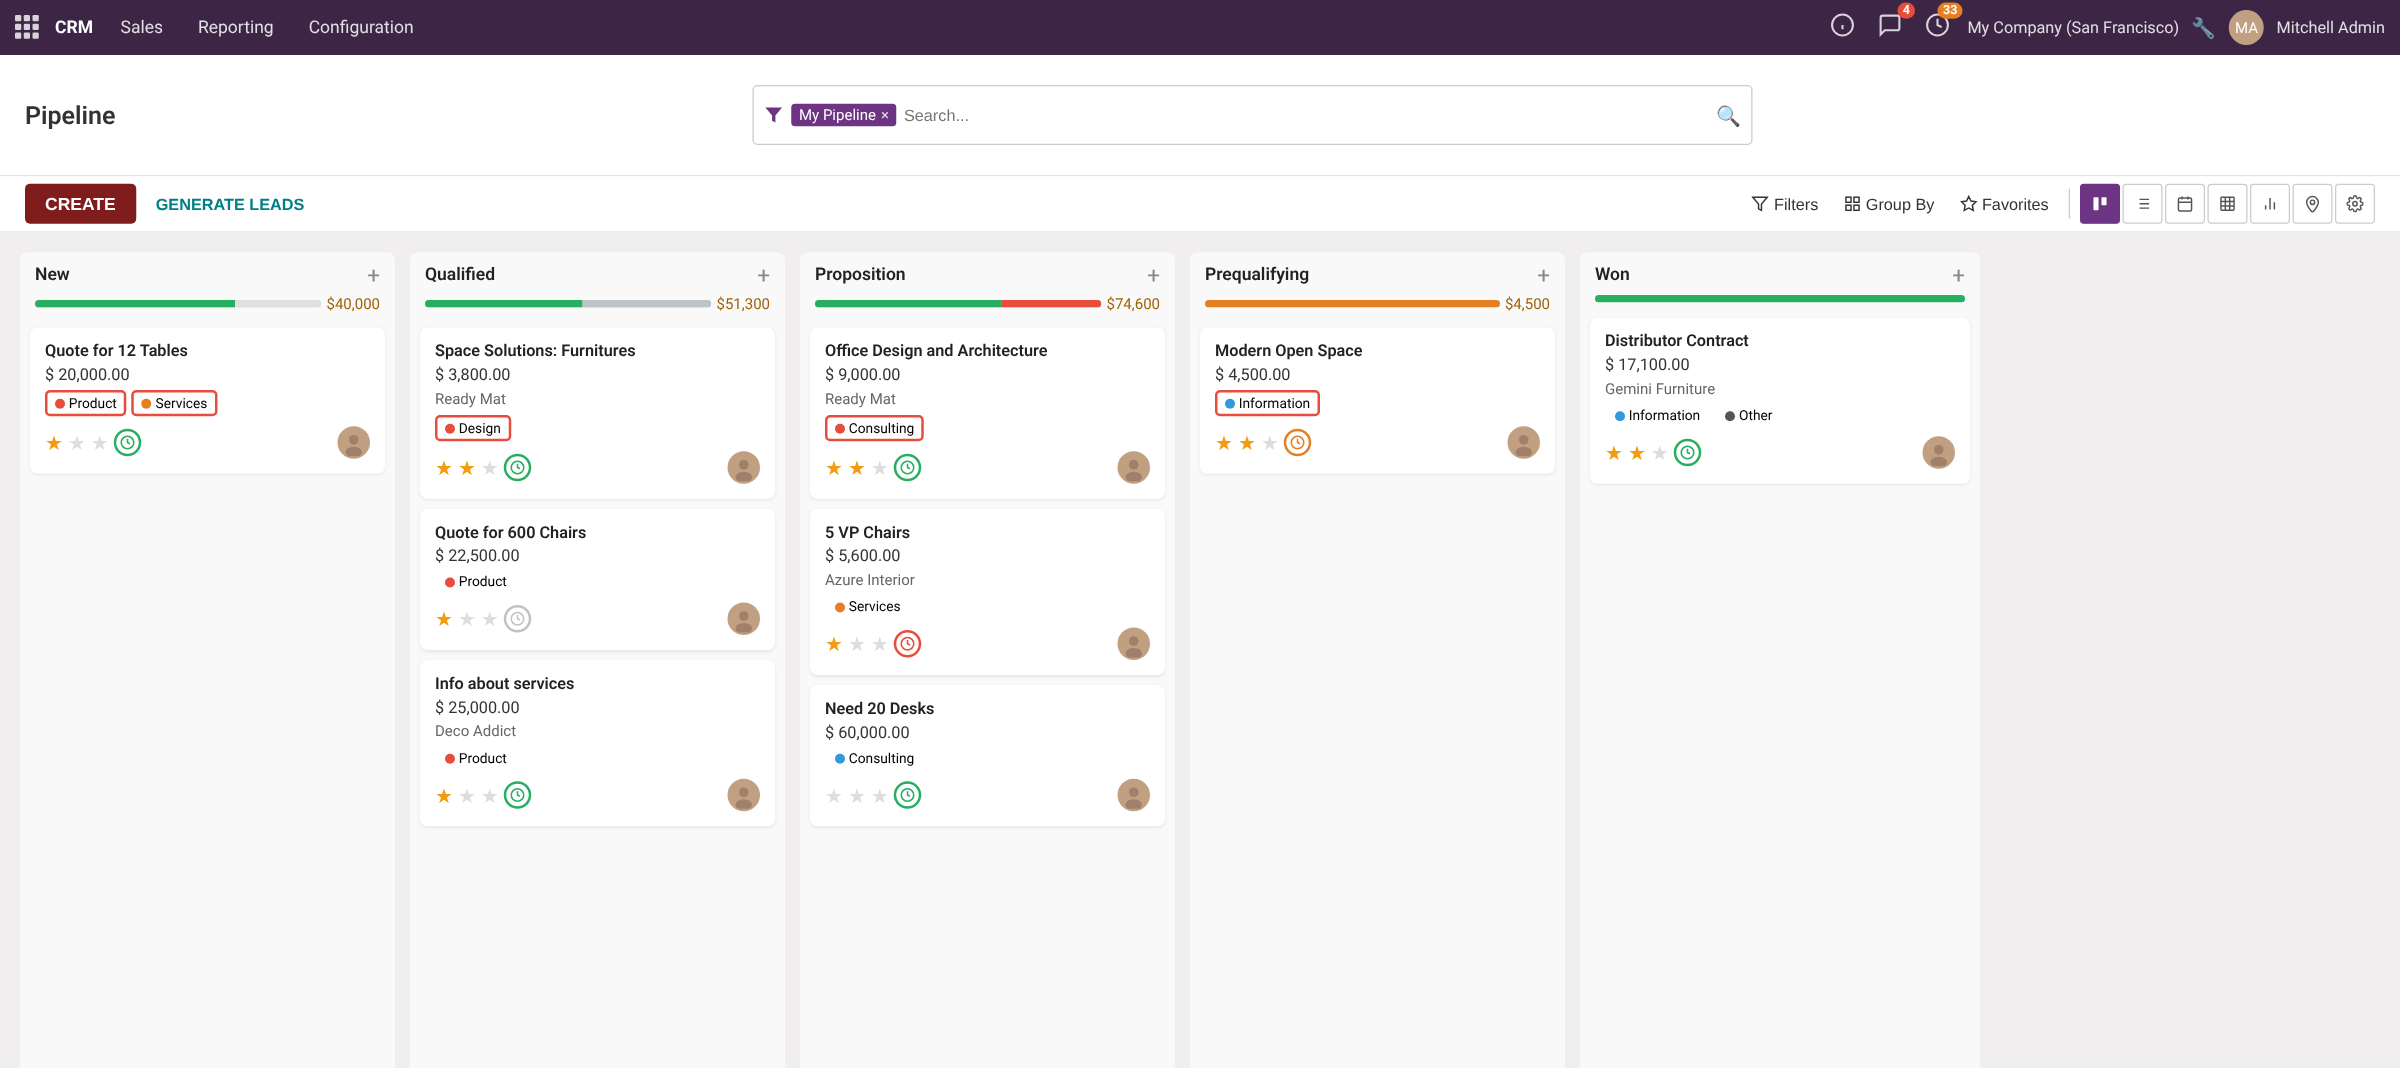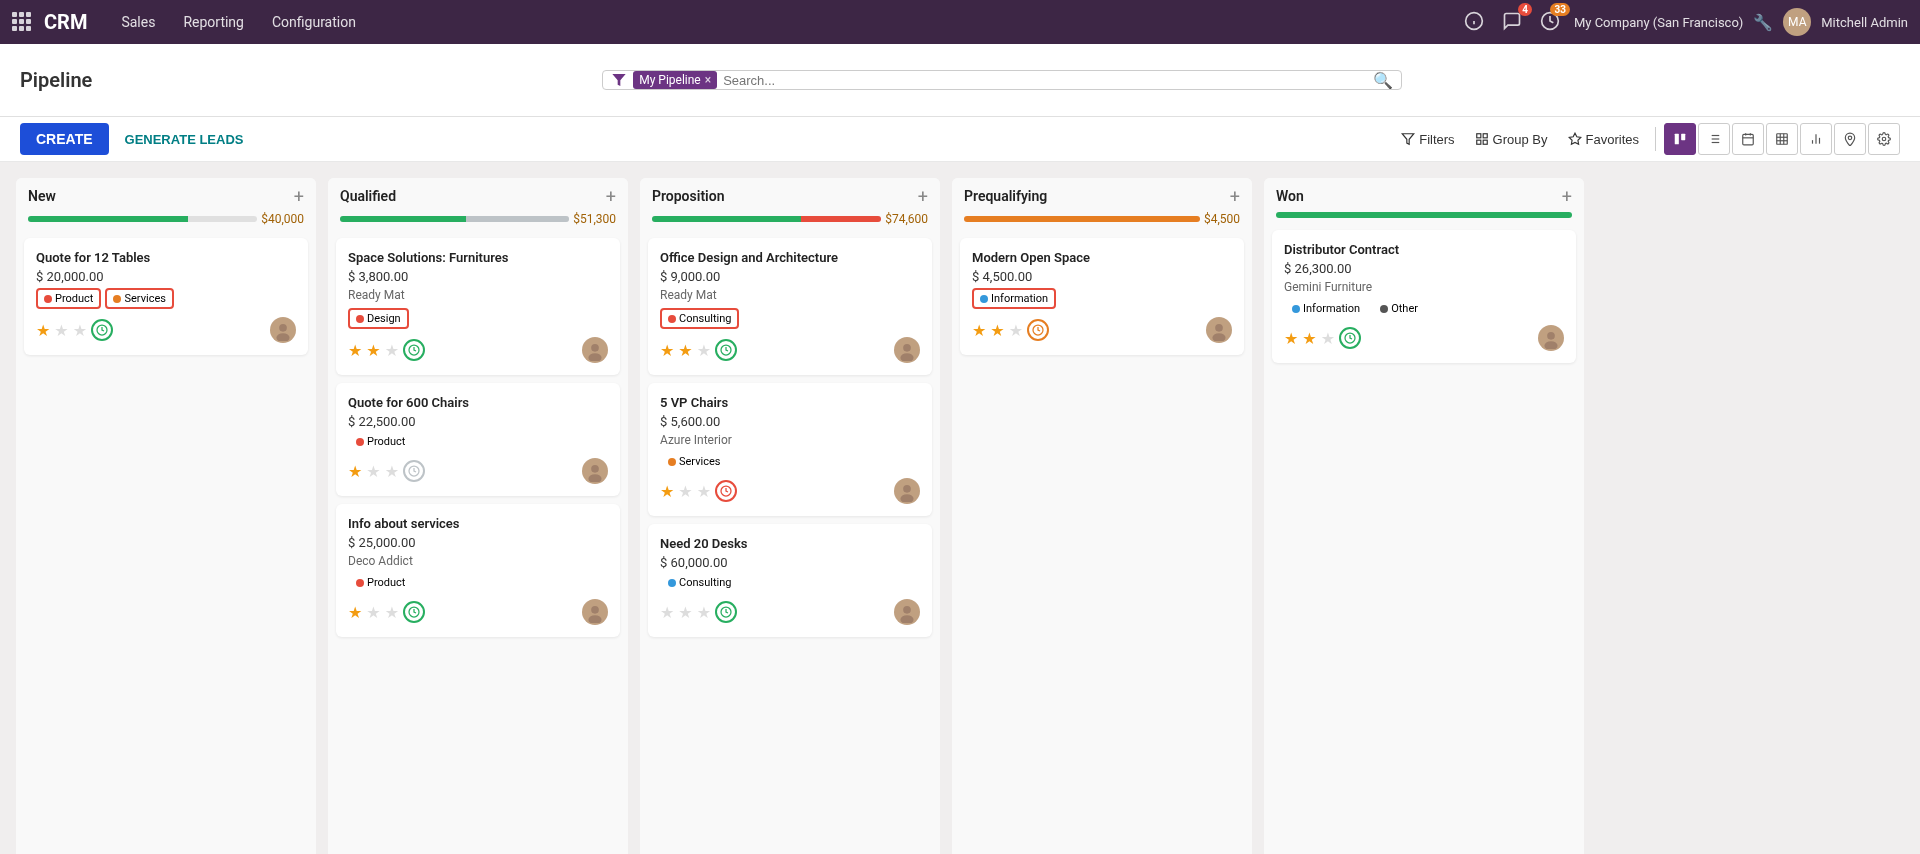--- a/index.html
+++ b/index.html
@@ -10,21 +10,21 @@
       background: #3d2645;
       color: #fff;
       height: 44px;
       display: flex;
       align-items: center;
       padding: 0 12px;
       gap: 8px;
     }
     .topnav-grid-icon { width: 20px; height: 20px; display: grid; grid-template-columns: repeat(3,5px); grid-template-rows: repeat(3,5px); gap: 2px; margin-right: 4px; }
     .topnav-grid-icon span { background: rgba(255,255,255,0.8); border-radius: 1px; }
-    .topnav-brand { font-weight: 700; font-size: 20px; margin-right: 16px; color: #fff; }
+    .topnav-brand { font-weight: 700; font-size: 14px; margin-right: 4px; color: #fff; }
     .topnav-link { color: rgba(255,255,255,0.85); font-size: 14px; padding: 4px 10px; border-radius: 4px; cursor: pointer; }
     .topnav-spacer { flex: 1; }
     .topnav-right { display: flex; align-items: center; gap: 10px; }
     .topnav-icon-btn { position: relative; color: rgba(255,255,255,0.8); cursor: pointer; padding: 4px; }
     .badge { position: absolute; top: -4px; right: -6px; background: #e74c3c; color: #fff; border-radius: 10px; font-size: 10px; padding: 1px 4px; font-weight: 700; }
     .badge-orange { background: #e67e22; }
     .topnav-company { color: rgba(255,255,255,0.85); font-size: 13px; }
     .topnav-wrench { color: rgba(255,255,255,0.7); font-size: 16px; cursor: pointer; }
     .topnav-avatar { width: 28px; height: 28px; border-radius: 50%; background: #c0a080; overflow: hidden; display: flex; align-items: center; justify-content: center; font-size: 12px; color: #fff; }
     .topnav-user { color: rgba(255,255,255,0.85); font-size: 13px; cursor: pointer; }
@@ -32,37 +32,37 @@
     
     .subheader {
       background: #fff;
       padding: 24px 20px;
       display: flex;
       align-items: center;
       gap: 12px;
       border-bottom: 1px solid #e0e0e0;
     }
     .page-title { font-size: 20px; font-weight: 600; color: #333; flex: 0 0 auto; }
-    .search-bar { display: flex; align-items: center; flex: 1; border: 1px solid #ccc; border-radius: 4px; overflow: hidden; padding: 0 8px; height: 20px; gap: 6px; }
+    .search-bar { display: flex; align-items: center; flex: 1; border: 1px solid #ccc; border-radius: 4px; overflow: hidden; padding: 0 8px; height: 48px; gap: 6px; }
     .search-tag { background: #6c3483; color: #fff; border-radius: 3px; padding: 2px 6px; font-size: 12px; display: flex; align-items: center; gap: 4px; }
     .search-tag-x { cursor: pointer; opacity: 0.8; }
     .search-input { border: none; outline: none; flex: 1; font-size: 13px; }
     .search-icon-btn { margin-left: auto; color: #888; cursor: pointer; font-size: 16px; }
 
     
     .toolbar {
       background: #fff;
       padding: 6px 20px;
       display: flex;
       align-items: center;
       justify-content: space-between;
       border-bottom: 1px solid #e8e8e8;
     }
     .toolbar-left { display: flex; gap: 8px; align-items: center; }
-    .btn-create { background: #1d4ed8; color: #fff; border: none; padding: 8px 16px; font-size: 14px; font-weight: 700; border-radius: 4px; cursor: pointer; }
+    .btn-create { background: #7f1d1d; color: #fff; border: none; padding: 8px 16px; font-size: 14px; font-weight: 700; border-radius: 4px; cursor: pointer; }
     .btn-generate { background: transparent; color: #017e84; border: none; font-size: 13px; font-weight: 600; cursor: pointer; padding: 4px 8px; }
     .toolbar-right { display: flex; align-items: center; gap: 4px; }
     .toolbar-filter-btn { display: flex; align-items: center; gap: 4px; border: none; background: transparent; color: #333; font-size: 13px; cursor: pointer; padding: 4px 8px; border-radius: 3px; }
     .view-icon-btn { width: 32px; height: 32px; display: flex; align-items: center; justify-content: center; border: 1px solid #ccc; border-radius: 3px; cursor: pointer; font-size: 14px; color: #555; }
     .view-icon-btn.active { background: #6c3483; color: #fff; border-color: #6c3483; }
     .view-icons { display: flex; gap: 2px; }
 
     
     .kanban-board {
       display: flex;
@@ -574,21 +574,21 @@
     <span class="col-add">+</span>
   </div>
       <div class="progress-bar-row">
         <div class="progress-bar">
           <div class="progress-fill" style="width: 100%; background: rgb(39, 174, 96);"></div>
         </div>
       </div>
       <div class="kanban-cards">
         <div class="kanban-card">
       <div class="card-title">Distributor Contract</div>
-      <div class="card-amount">$ 26,300.00</div>
+      <div class="card-amount">$ 17,100.00</div>
       <div class="card-company">Gemini Furniture</div>
       <div class="card-tags">
             <span class="card-tag ">
         <span class="card-tag-dot" style="background:#3498db;"></span>
         <span>Information</span>
       </span>
             <span class="card-tag ">
         <span class="card-tag-dot" style="background:#555;"></span>
         <span>Other</span>
       </span>

